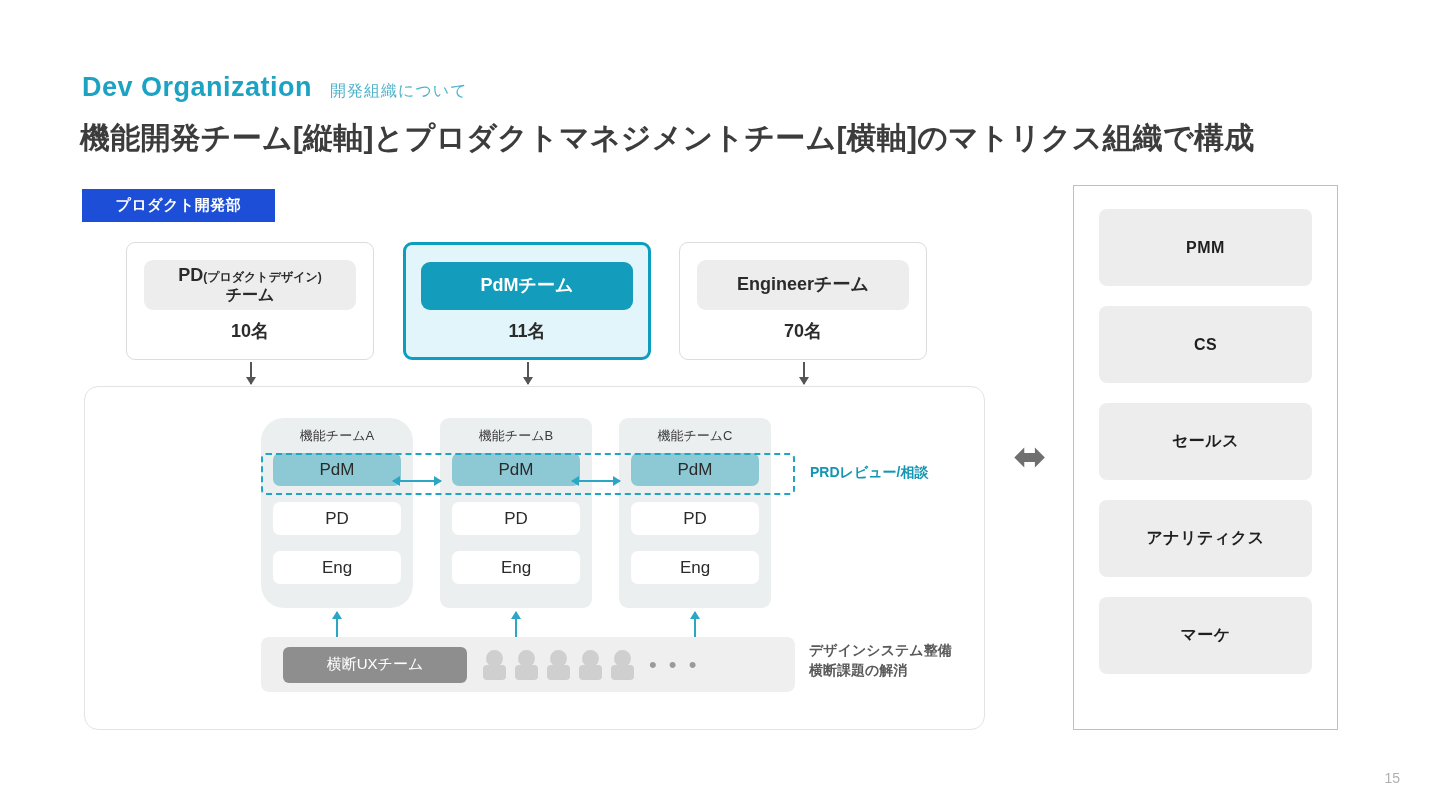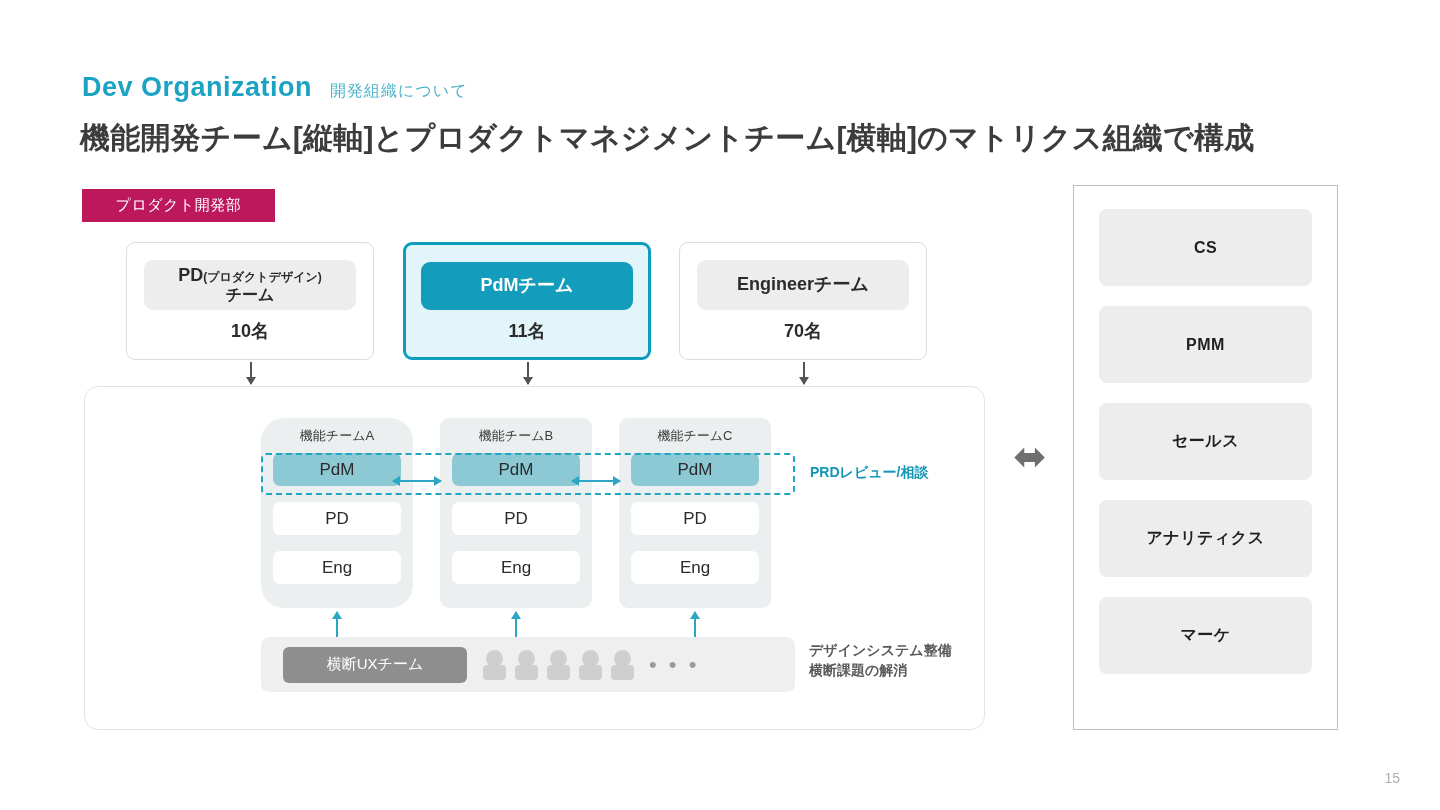--- a/index.html
+++ b/index.html
@@ -52,24 +52,24 @@
     white-space: nowrap;
   }
 
   
   .dept-badge {
     position: absolute;
     left: 82px;
     top: 189px;
     width: 193px;
     height: 33px;
-    background: #be185d;
+    background: #1d4ed8;
     color: #ffffff;
     font-size: 15px;
-    font-weight: normal;
+    font-weight: bold;
     display: flex;
     align-items: center;
     justify-content: center;
     letter-spacing: 0.5px;
   }
 
   
   .team-cards {
     position: absolute;
     left: 126px;
@@ -466,21 +466,21 @@
 
     <div class="ux-note">
       <div>デザインシステム整備</div>
       <div>横断課題の解消</div>
     </div>
   </div>
 
   <div class="bi-arrow">⬌</div>
 
   <div class="right-panel">
+    <div class="right-item">PMM</div>
     <div class="right-item">CS</div>
-    <div class="right-item">PMM</div>
     <div class="right-item">セールス</div>
     <div class="right-item">アナリティクス</div>
     <div class="right-item">マーケ</div>
   </div>
 
   <div class="page-num">15</div>
 </div>
 
 </body></html>

